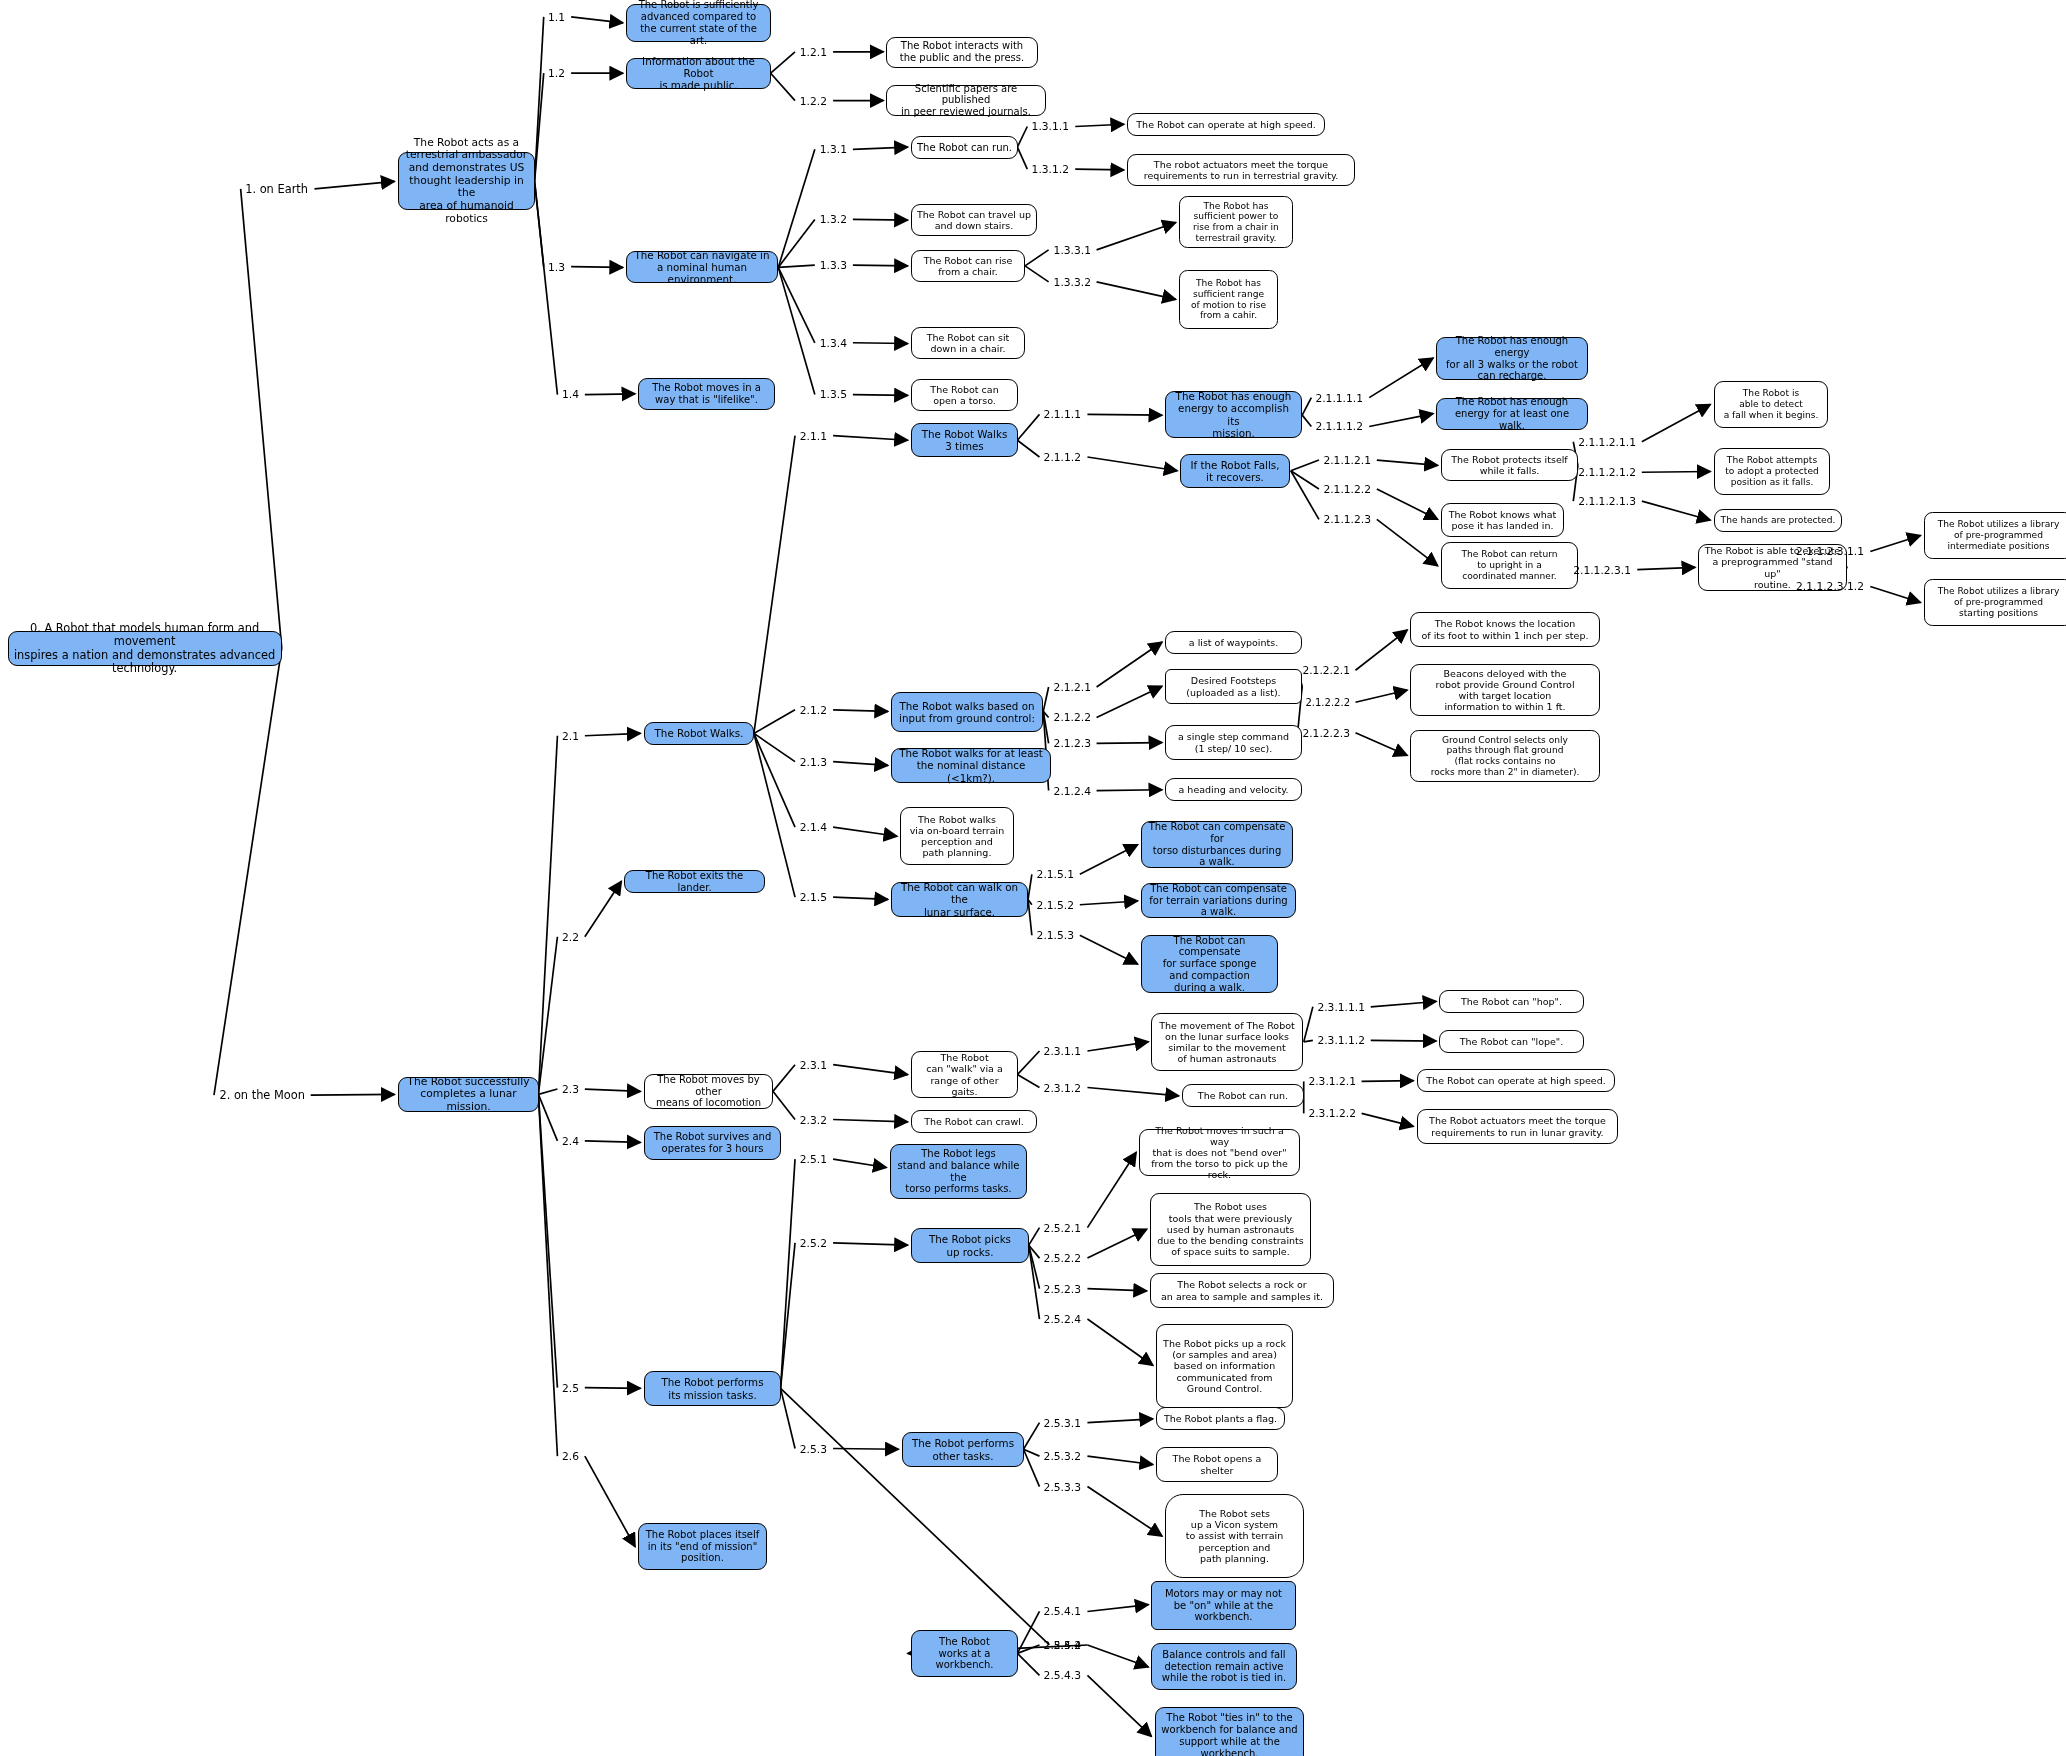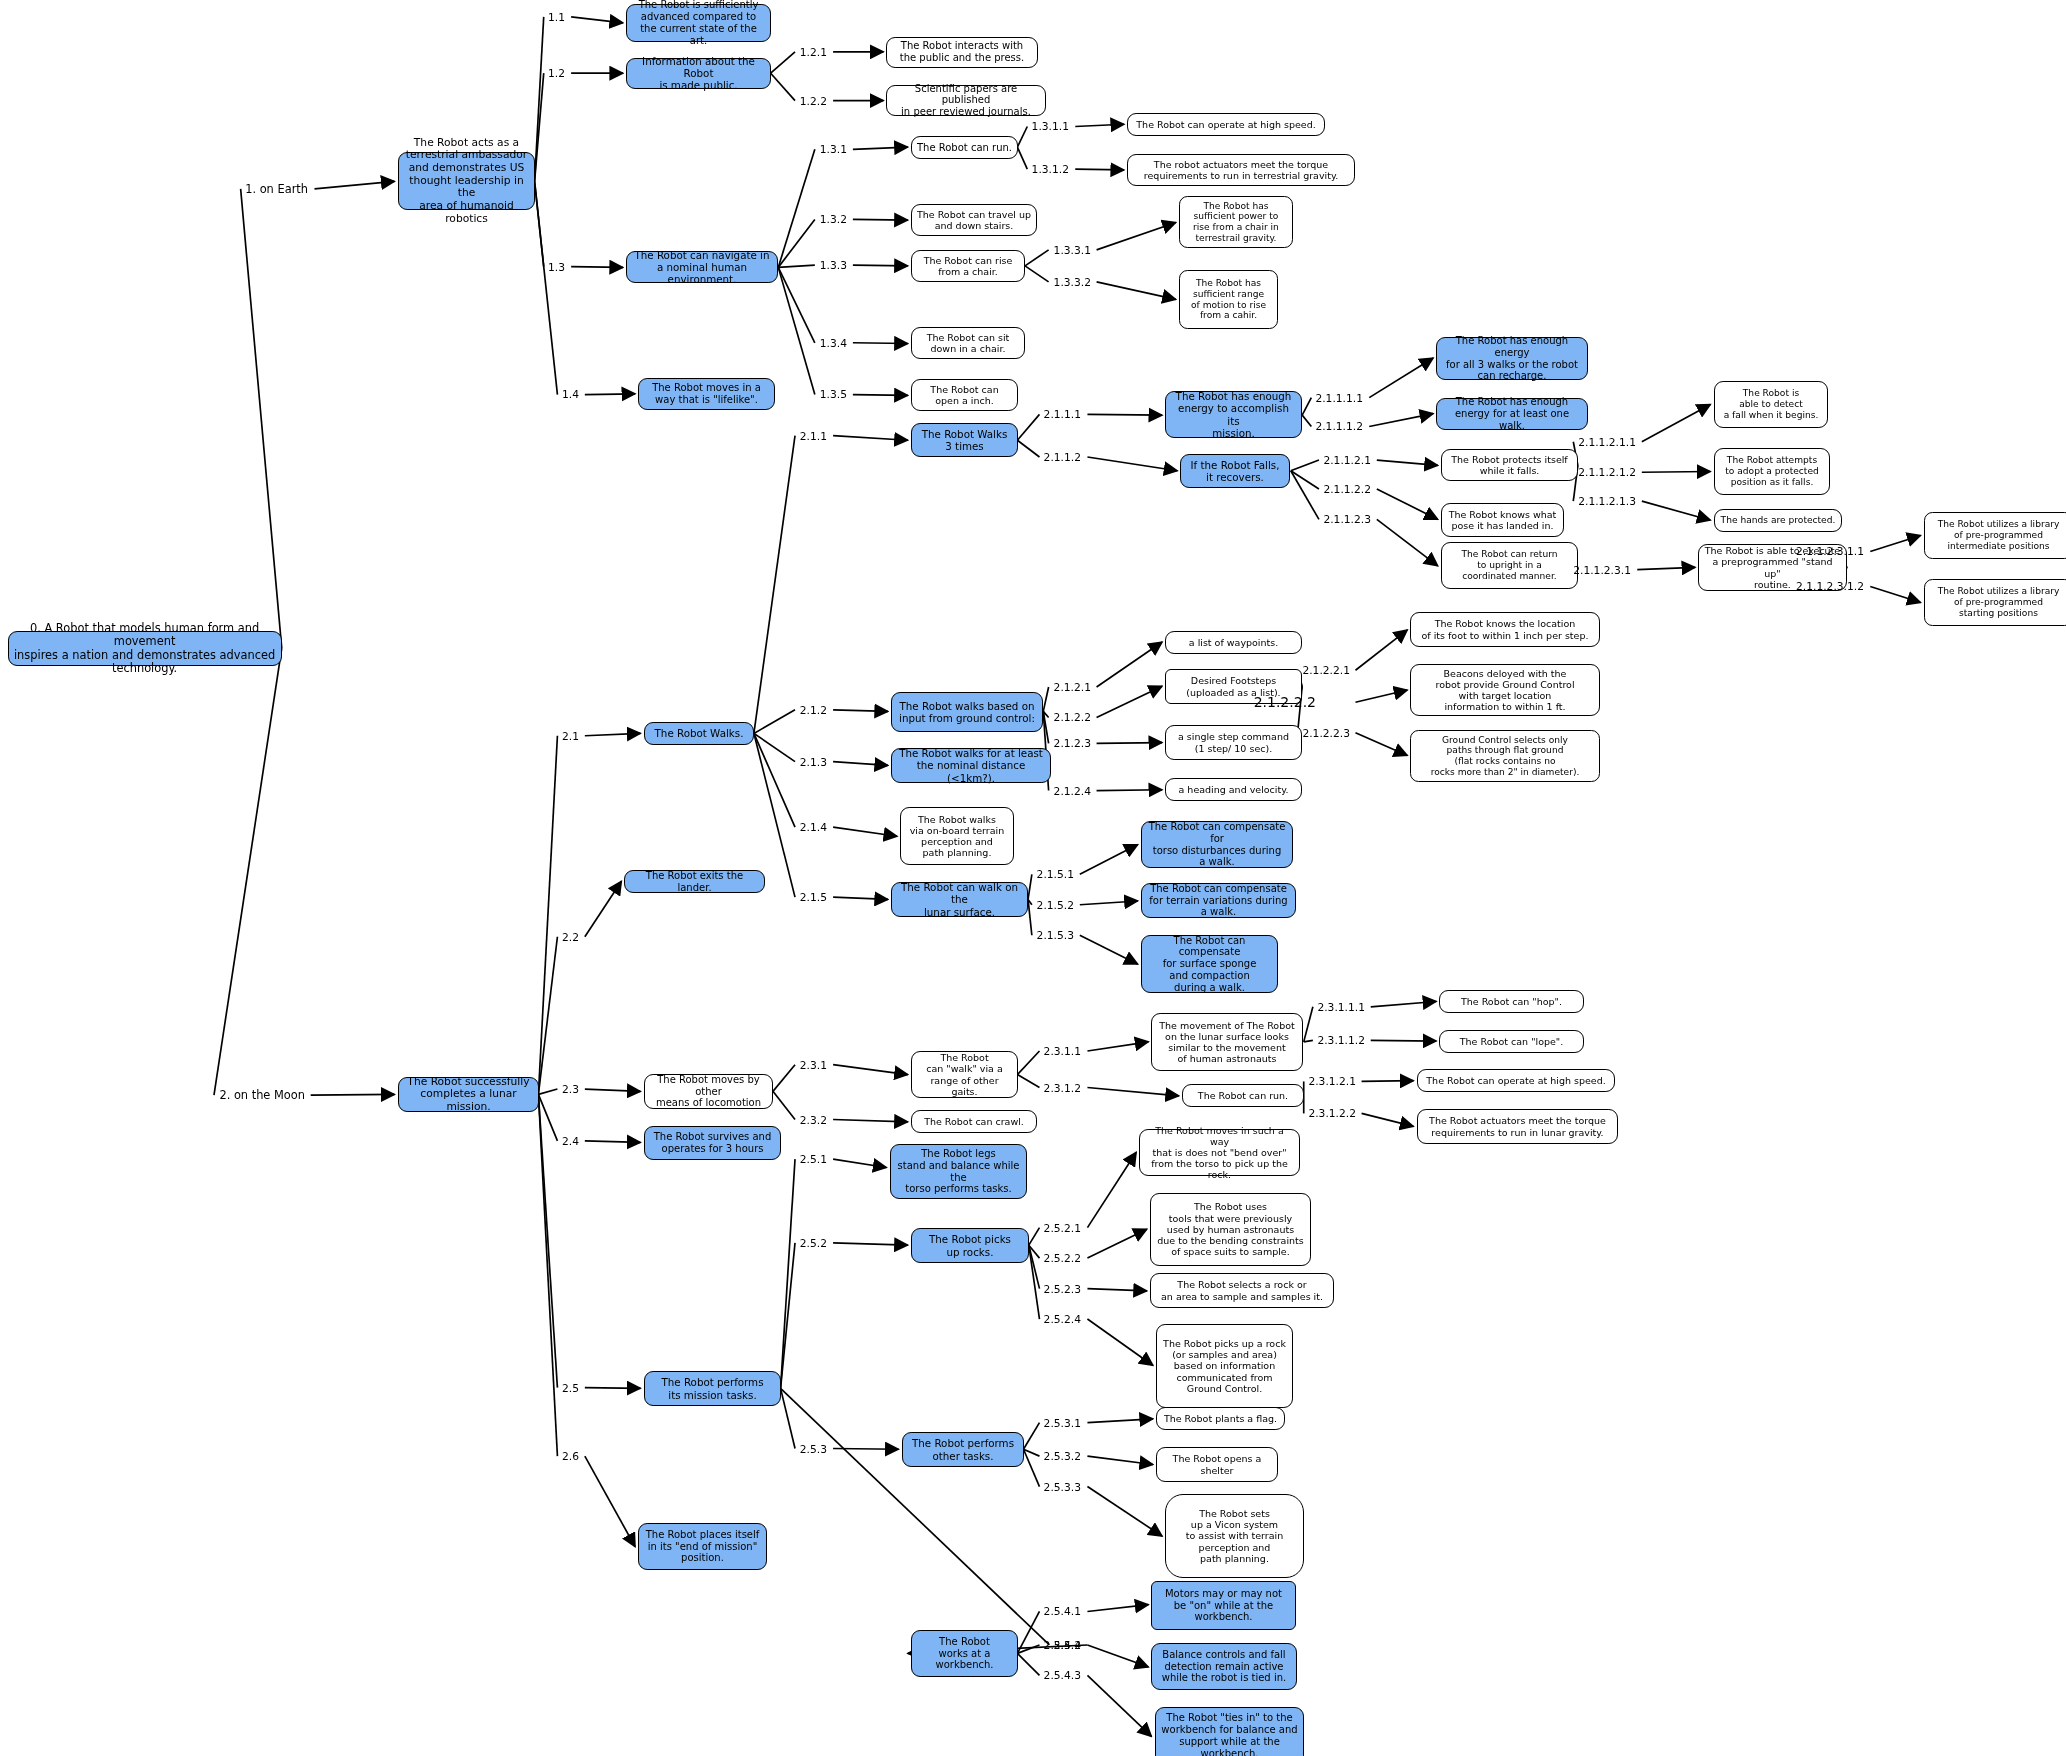--- a/index.html
+++ b/index.html
@@ -235,21 +235,21 @@
 sufficient range
 of motion to rise
 from a cahir.</span>
       </div>
       <div class="node" style="left: 911px; top: 327px; width: 114px; height: 32px; border-radius: 9.1px; font-size: 9.5px;">
         <span>The Robot can sit
 down in a chair.</span>
       </div>
       <div class="node" style="left: 911px; top: 379px; width: 107px; height: 32px; border-radius: 9.1px; font-size: 9.5px;">
         <span>The Robot can
-open a inch.</span>
+open a torso.</span>
       </div>
       <div class="node blue" style="left: 638px; top: 378px; width: 137px; height: 32px; border-radius: 9.1px; font-size: 10px;">
         <span>The Robot moves in a
 way that is "lifelike".</span>
       </div>
       <div class="node blue" style="left: 398px; top: 1077px; width: 141px; height: 35px; border-radius: 9.1px; font-size: 10.7px;">
         <span>The Robot successfully
 completes a lunar mission.</span>
       </div>
       <div class="node blue" style="left: 644px; top: 722px; width: 110px; height: 23px; border-radius: 9.1px; font-size: 10.3px;">
@@ -533,21 +533,21 @@
       <div class="lbl" style="font-size: 10.7px; left: 1636px; top: 501px; transform: translate(-100%, -50%);">2.1.1.2.1.3</div>
       <div class="lbl" style="font-size: 10.7px; left: 1371px; top: 489px; transform: translate(-100%, -50%);">2.1.1.2.2</div>
       <div class="lbl" style="font-size: 10.7px; left: 1371px; top: 519px; transform: translate(-100%, -50%);">2.1.1.2.3</div>
       <div class="lbl" style="font-size: 10.7px; left: 1631px; top: 570px; transform: translate(-100%, -50%);">2.1.1.2.3.1</div>
       <div class="lbl" style="font-size: 10.7px; left: 1864px; top: 551px; transform: translate(-100%, -50%);">2.1.1.2.3.1.1</div>
       <div class="lbl" style="font-size: 10.7px; left: 1864px; top: 586px; transform: translate(-100%, -50%);">2.1.1.2.3.1.2</div>
       <div class="lbl" style="font-size: 10.7px; left: 827px; top: 710px; transform: translate(-100%, -50%);">2.1.2</div>
       <div class="lbl" style="font-size: 10.7px; left: 1091px; top: 687px; transform: translate(-100%, -50%);">2.1.2.1</div>
       <div class="lbl" style="font-size: 10.7px; left: 1091px; top: 717px; transform: translate(-100%, -50%);">2.1.2.2</div>
       <div class="lbl" style="font-size: 10.7px; left: 1350px; top: 670px; transform: translate(-100%, -50%);">2.1.2.2.1</div>
-      <div class="lbl" style="font-size: 14px; left: 1316px; top: 702px; transform: translate(-100%, -50%);">2.1.2.2.2</div>
+      <div class="lbl" style="font-size: 10px; left: 1350px; top: 702px; transform: translate(-100%, -50%);">2.1.2.2.2</div>
       <div class="lbl" style="font-size: 10.7px; left: 1350px; top: 733px; transform: translate(-100%, -50%);">2.1.2.2.3</div>
       <div class="lbl" style="font-size: 10.7px; left: 1091px; top: 743px; transform: translate(-100%, -50%);">2.1.2.3</div>
       <div class="lbl" style="font-size: 10.7px; left: 1091px; top: 791px; transform: translate(-100%, -50%);">2.1.2.4</div>
       <div class="lbl" style="font-size: 10.7px; left: 827px; top: 762px; transform: translate(-100%, -50%);">2.1.3</div>
       <div class="lbl" style="font-size: 10.7px; left: 827px; top: 827px; transform: translate(-100%, -50%);">2.1.4</div>
       <div class="lbl" style="font-size: 10.7px; left: 827px; top: 897px; transform: translate(-100%, -50%);">2.1.5</div>
       <div class="lbl" style="font-size: 10.7px; left: 1074px; top: 874px; transform: translate(-100%, -50%);">2.1.5.1</div>
       <div class="lbl" style="font-size: 10.7px; left: 1074px; top: 905px; transform: translate(-100%, -50%);">2.1.5.2</div>
       <div class="lbl" style="font-size: 10.7px; left: 1074px; top: 935px; transform: translate(-100%, -50%);">2.1.5.3</div>
       <div class="lbl" style="font-size: 10.7px; left: 579px; top: 937px; transform: translate(-100%, -50%);">2.2</div>

